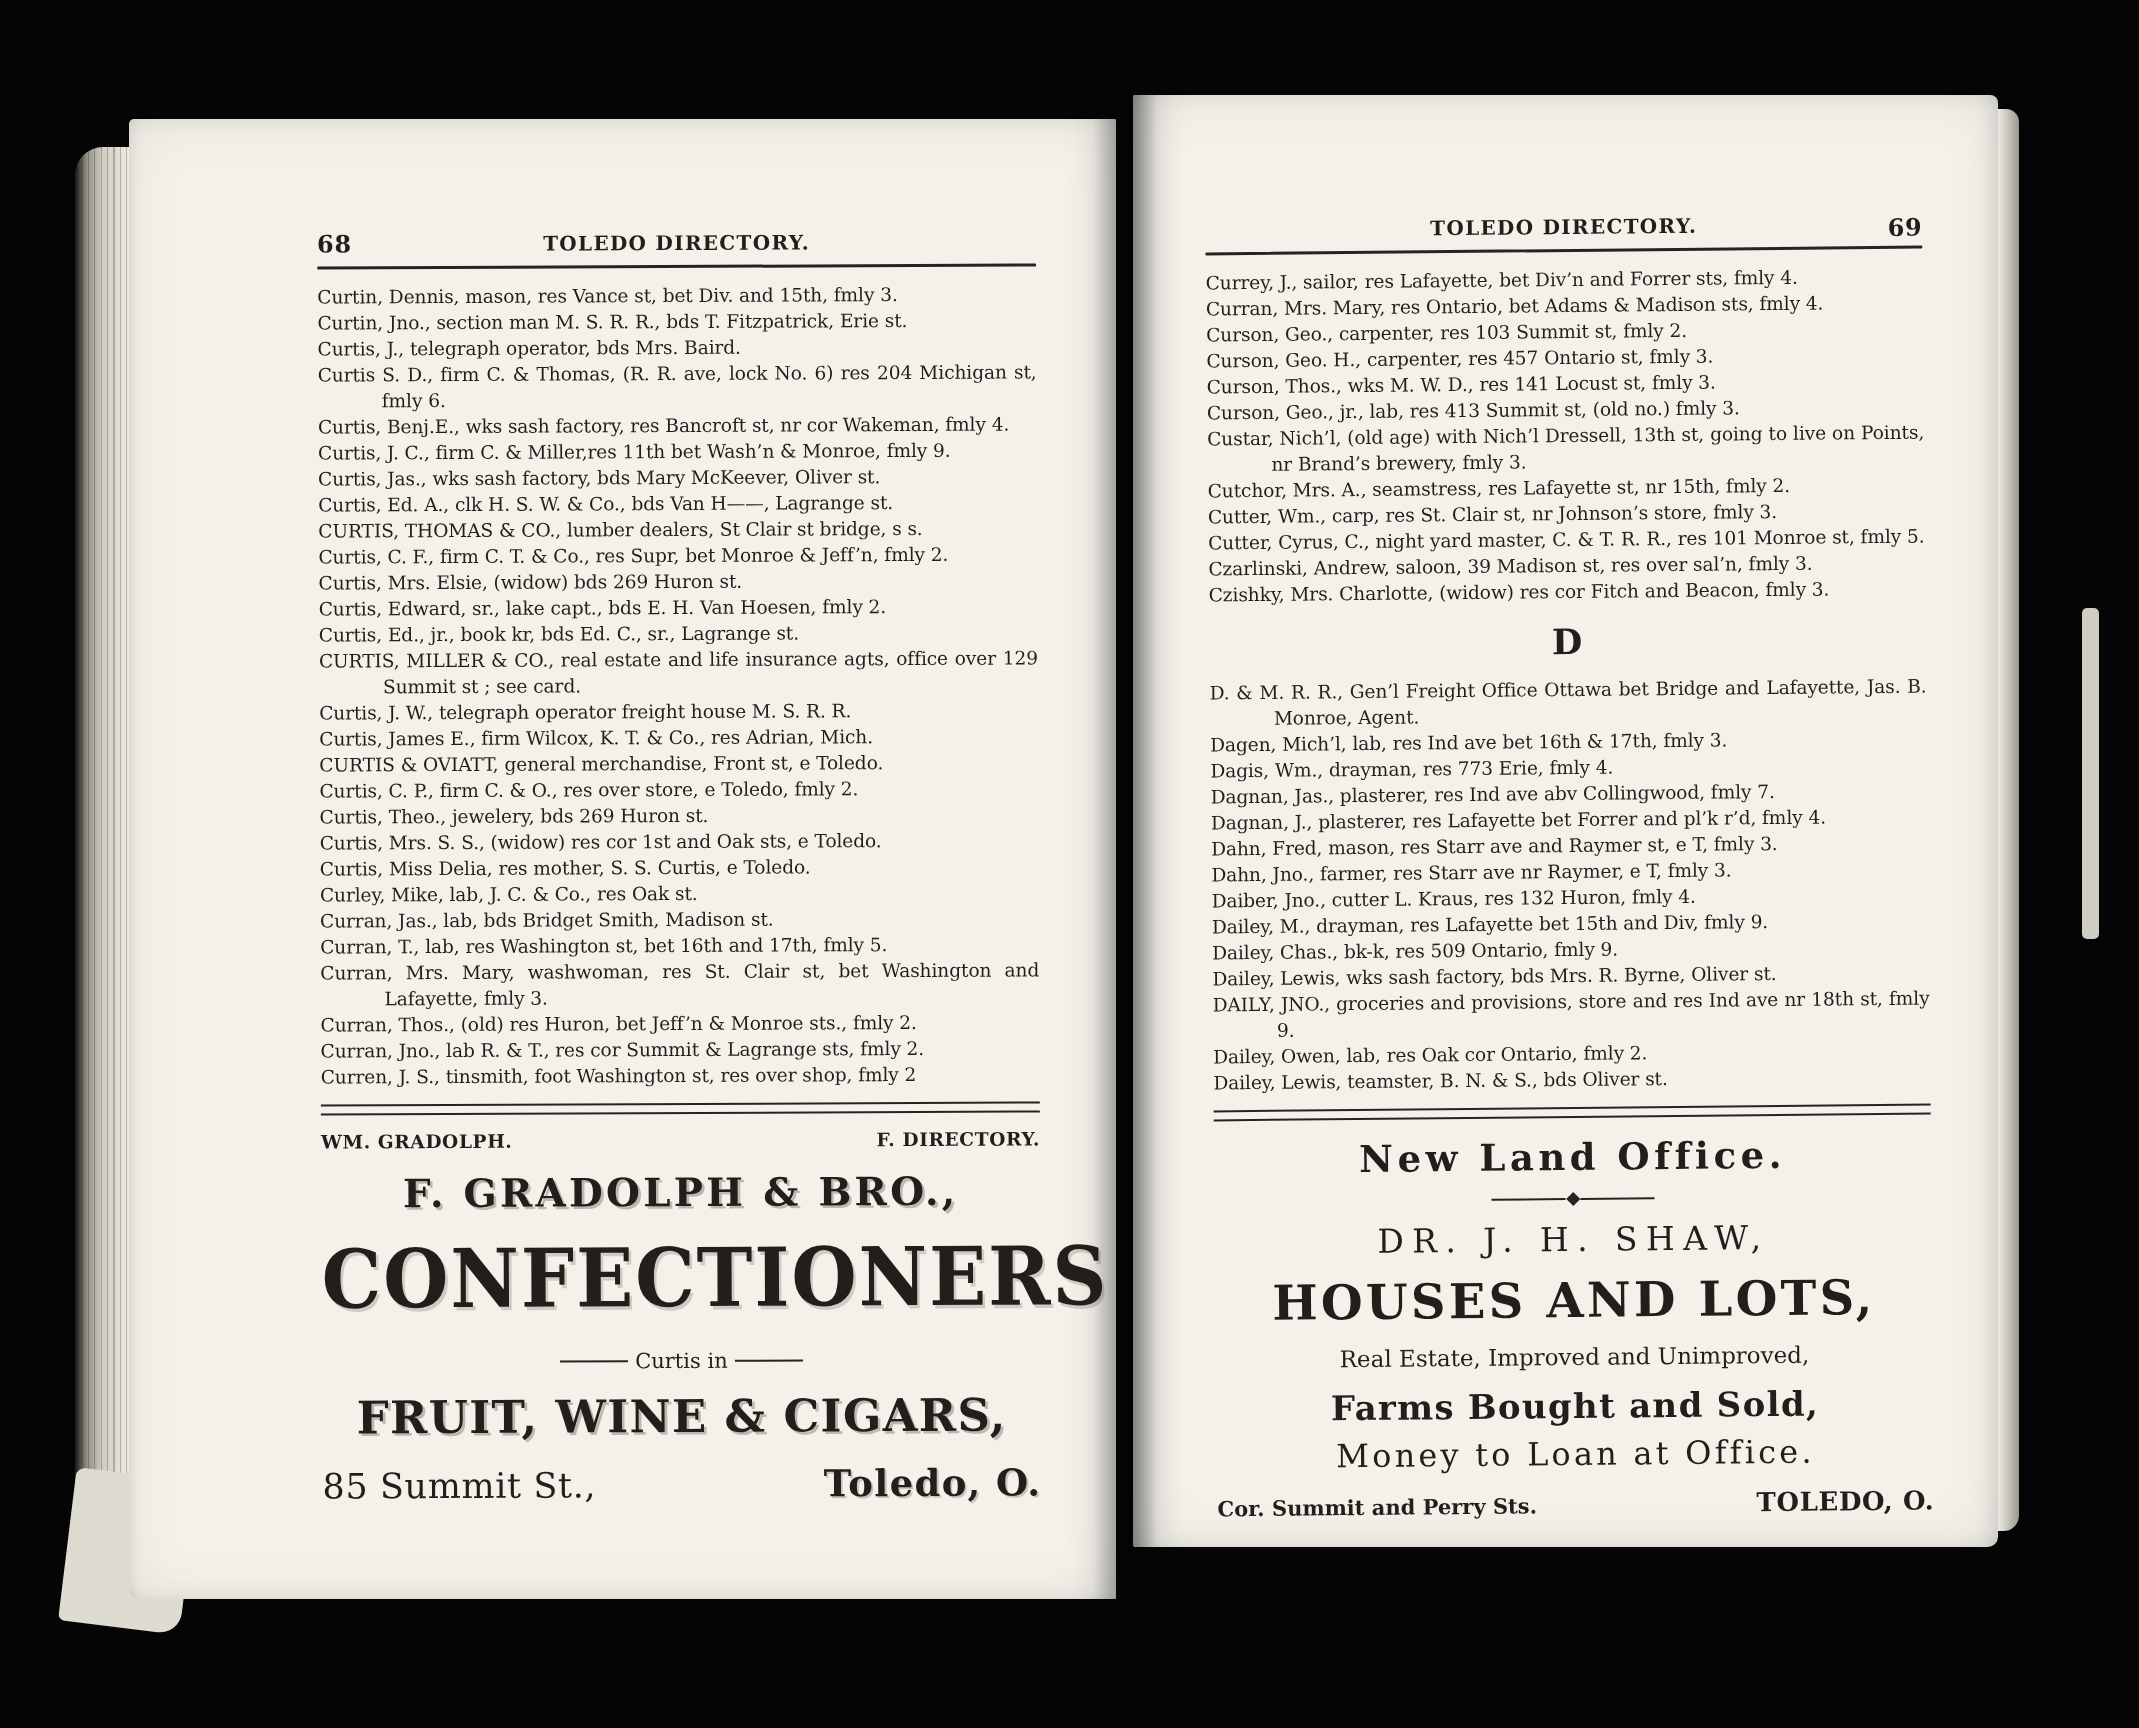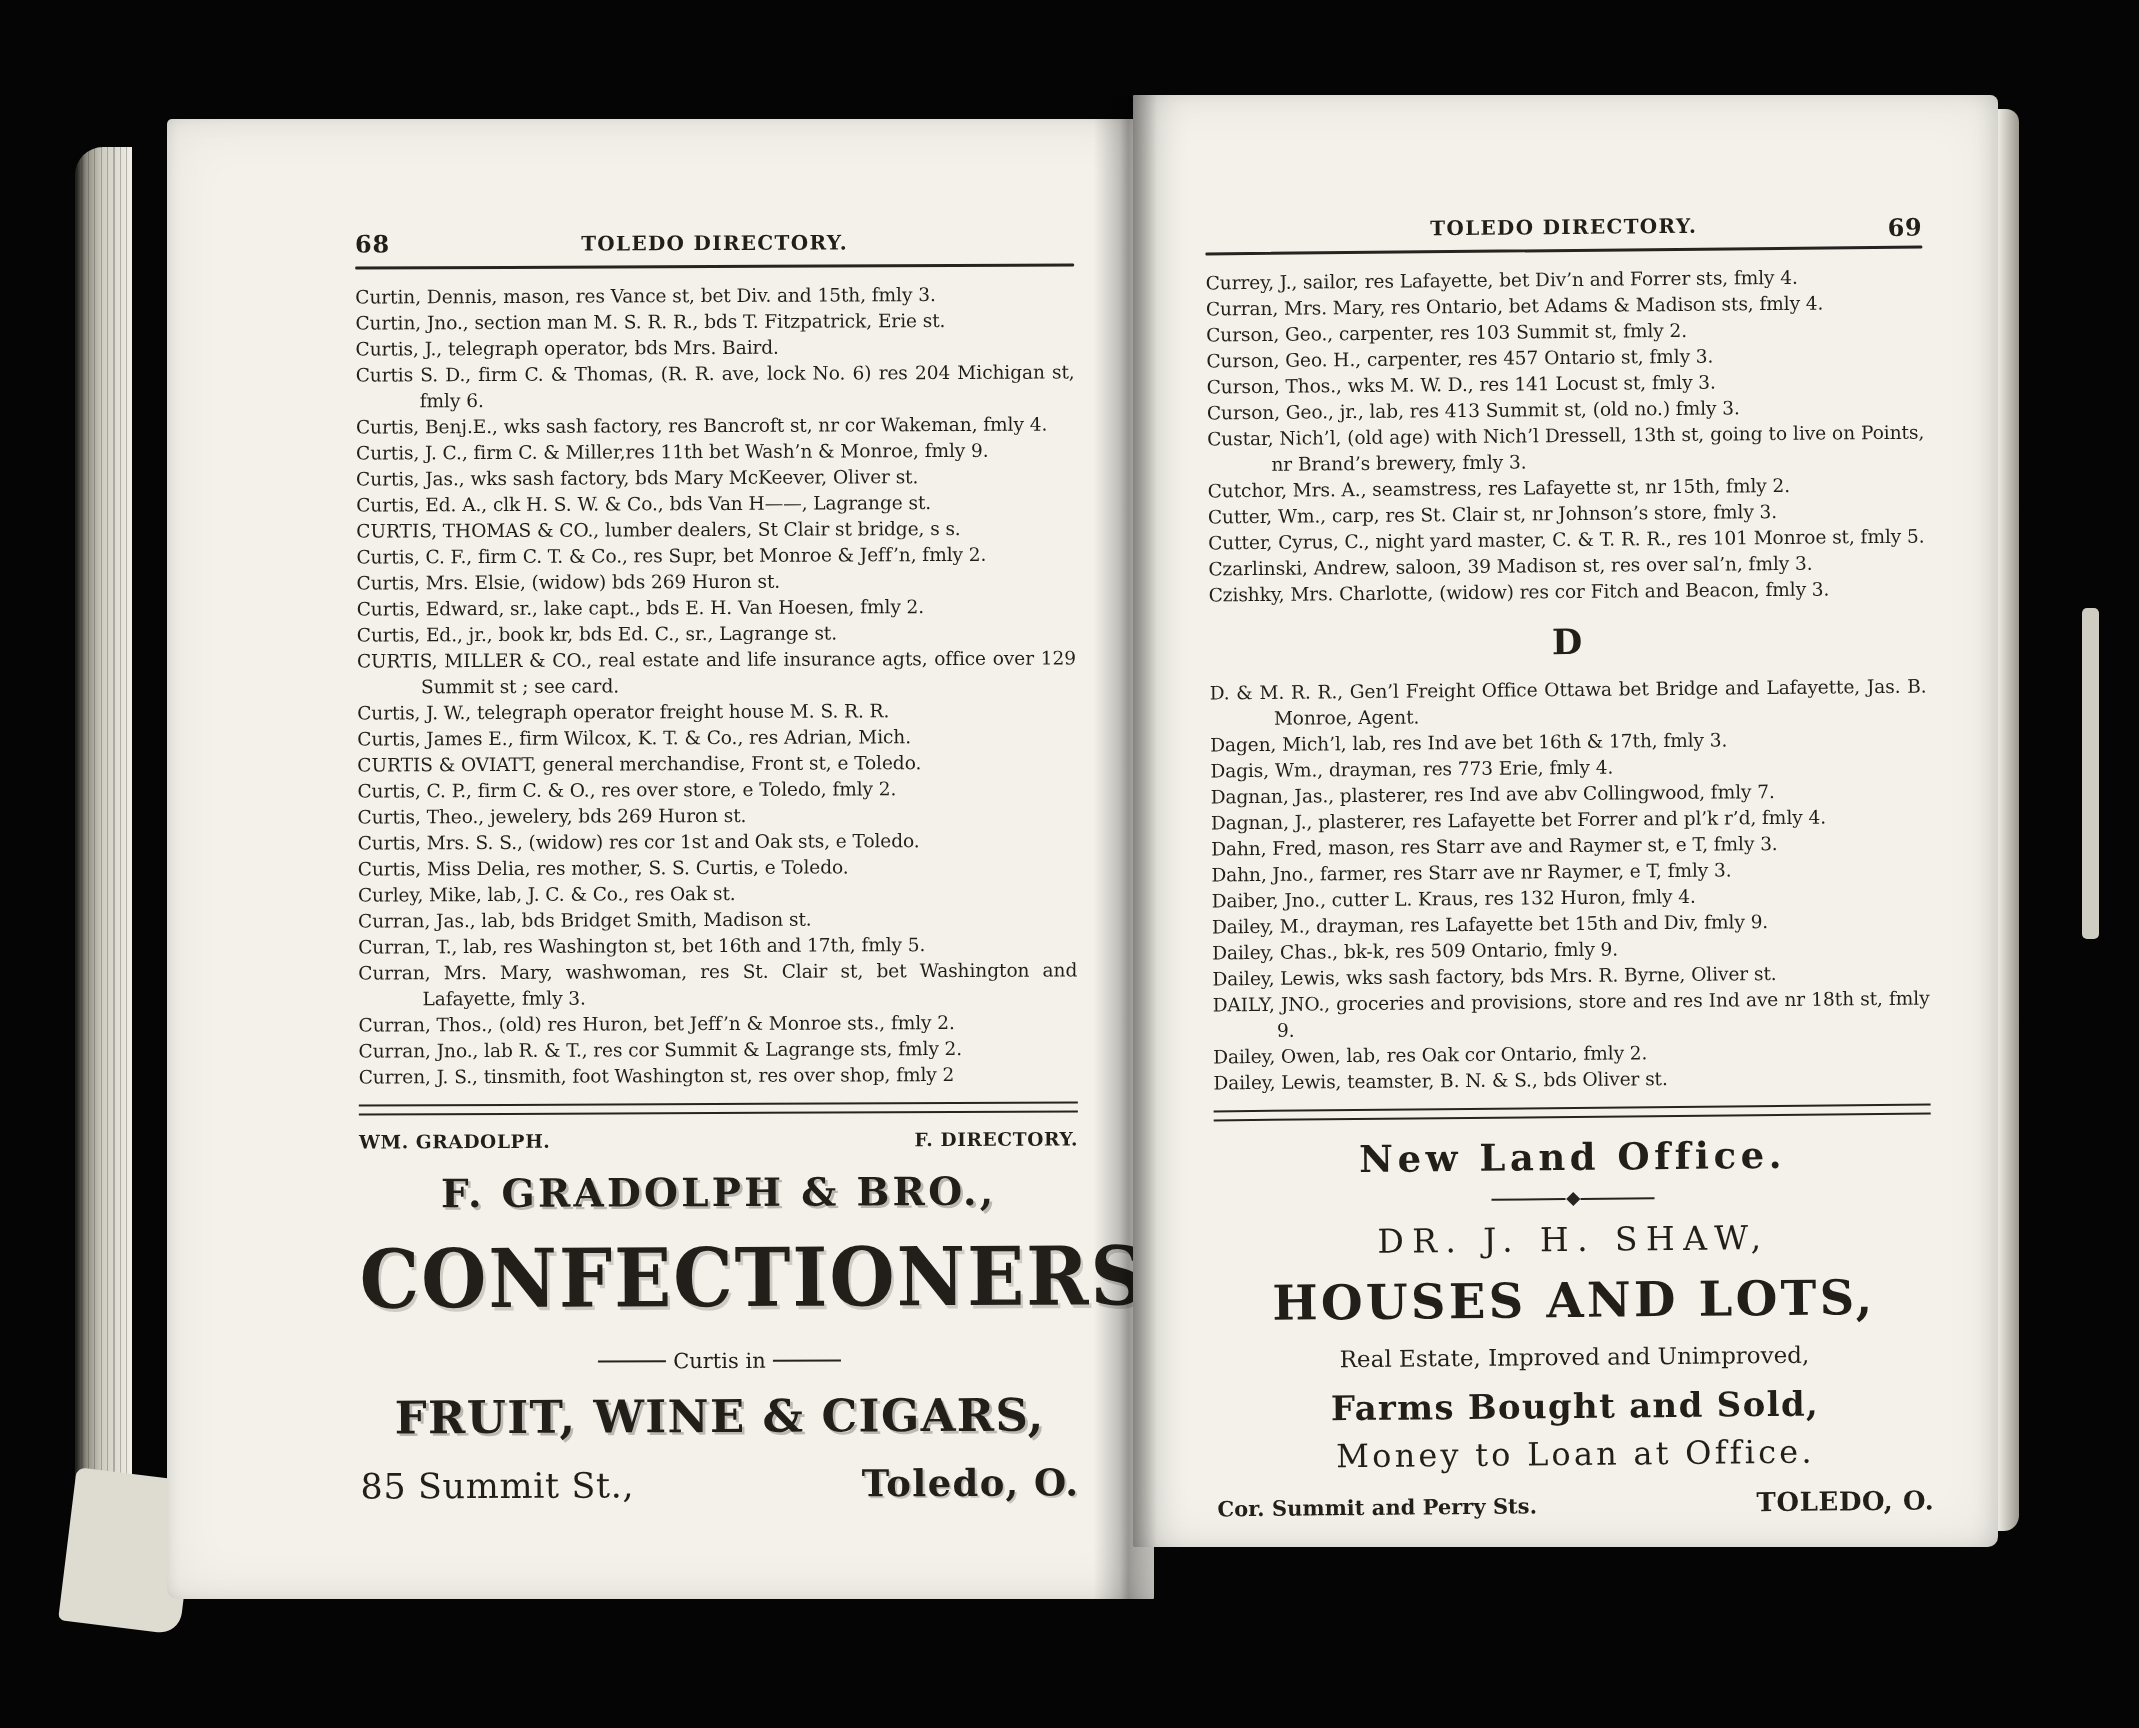--- a/index.html
+++ b/index.html
@@ -9,21 +9,20 @@
     font-family:"DejaVu Serif","Liberation Serif",serif;
     color:#221f1a;
   }
   .page{position:absolute;background:#f3f1ea;}
   .left-page{
     left:129px;top:119px;width:987px;height:1480px;
     border-radius:5.1px 1.3px 1.3px 10.3px;
     box-shadow:inset -29px 0 39px -22.5px rgba(0,0,0,0.25),
                inset 0 0 58px rgba(0,0,0,0.07),
                inset 7.7px 0 16px -9.6px rgba(0,0,0,0.15);
-    margin-left:38px;
   }
   .right-page{
     left:1133px;top:95px;width:865px;height:1452px;
     border-radius:1.3px 7.7px 10.3px 2.6px;
     box-shadow:inset 35px 0 42px -24.4px rgba(0,0,0,0.3),
                inset 0 0 58px rgba(0,0,0,0.07),
                inset -18px 0 26px -18px rgba(0,0,0,0.18);
   }
   .fore-edge{
     position:absolute;left:75px;top:147px;width:57px;height:1453px;

